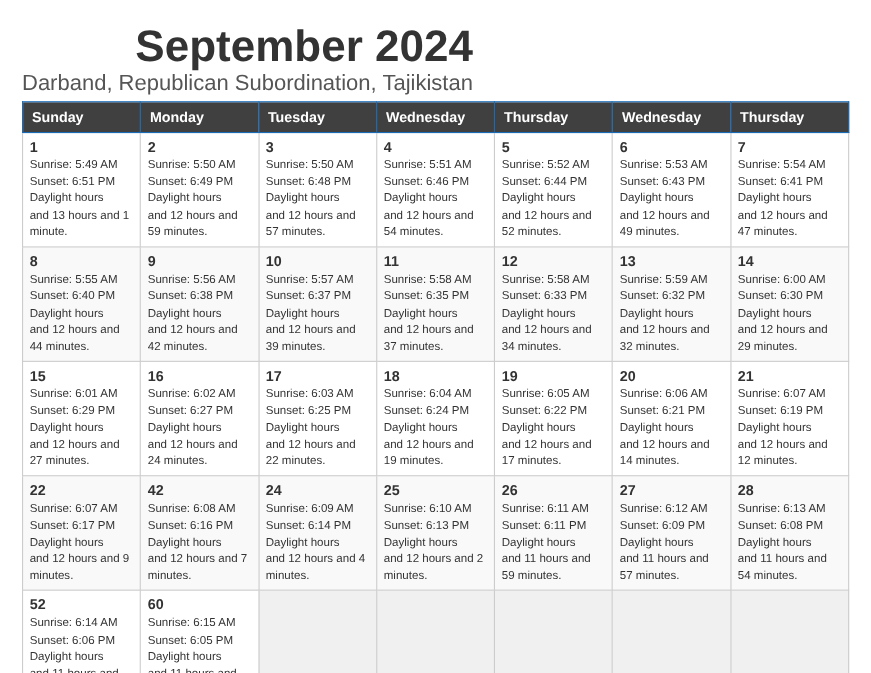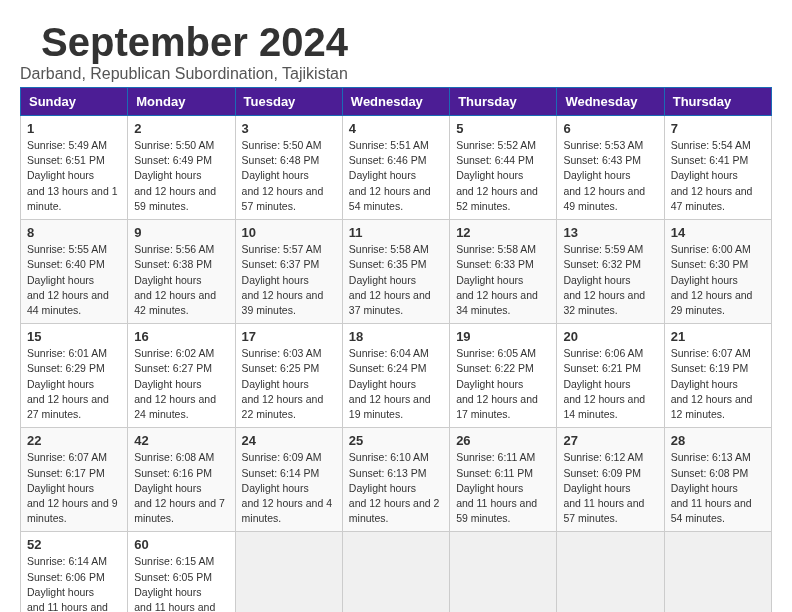--- a/index.html
+++ b/index.html
@@ -32,30 +32,30 @@
     }
     .title-section {
       text-align: right;
     }
     .title-section h1 {
       font-size: 40px;
       font-weight: bold;
       color: #333;
     }
     .title-section h2 {
-      font-size: 16px;
+      font-size: 20px;
       font-weight: normal;
       color: #555;
     }
     .calendar {
       width: 100%;
       border-collapse: collapse;
     }
     .calendar thead th {
-      background: #4c1d95;
+      background: #404040;
       color: #fff;
       font-size: 13px;
       font-weight: bold;
       padding: 6px 8px;
       text-align: left;
       border: 1px solid #1a6bb5;
     }
     .calendar tbody td {
       border: 1px solid #ccc;
       vertical-align: top;

